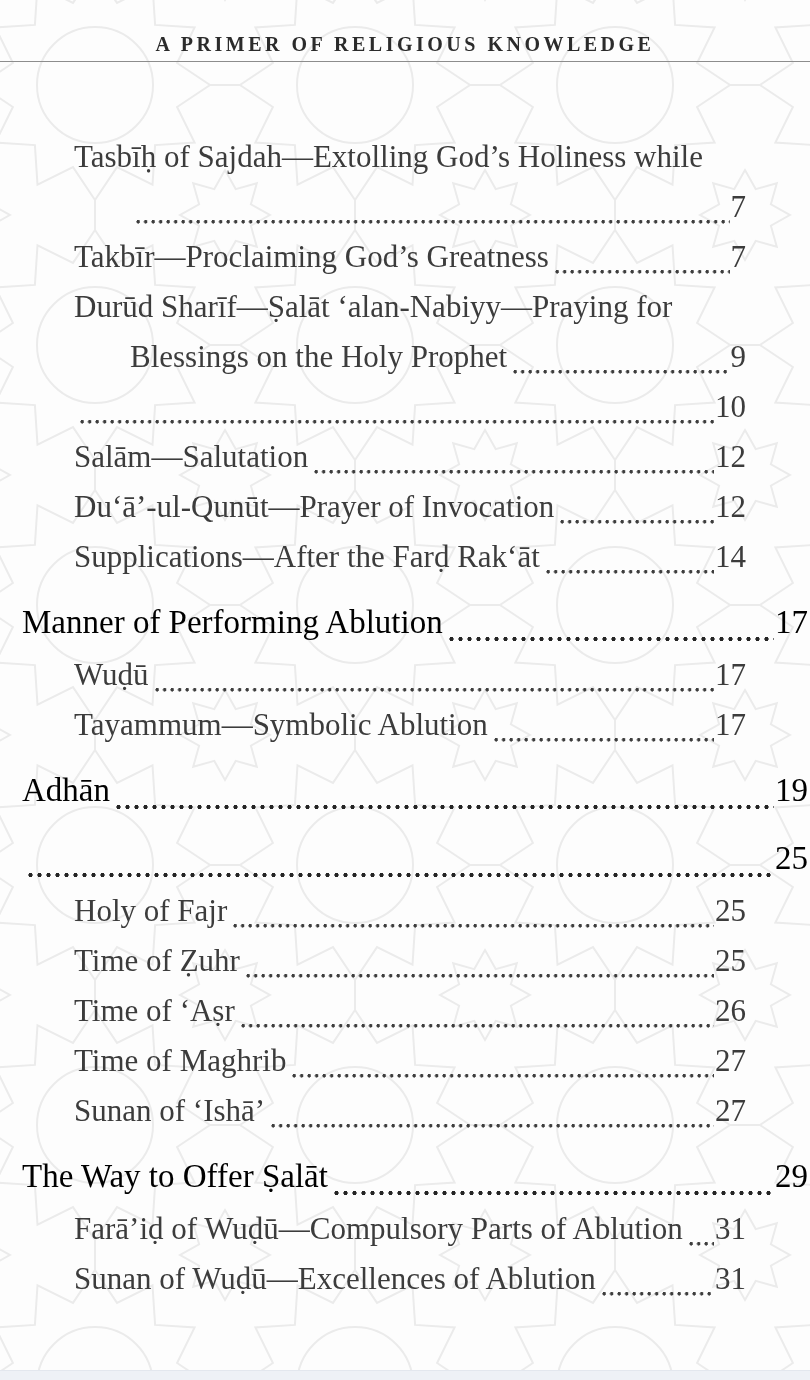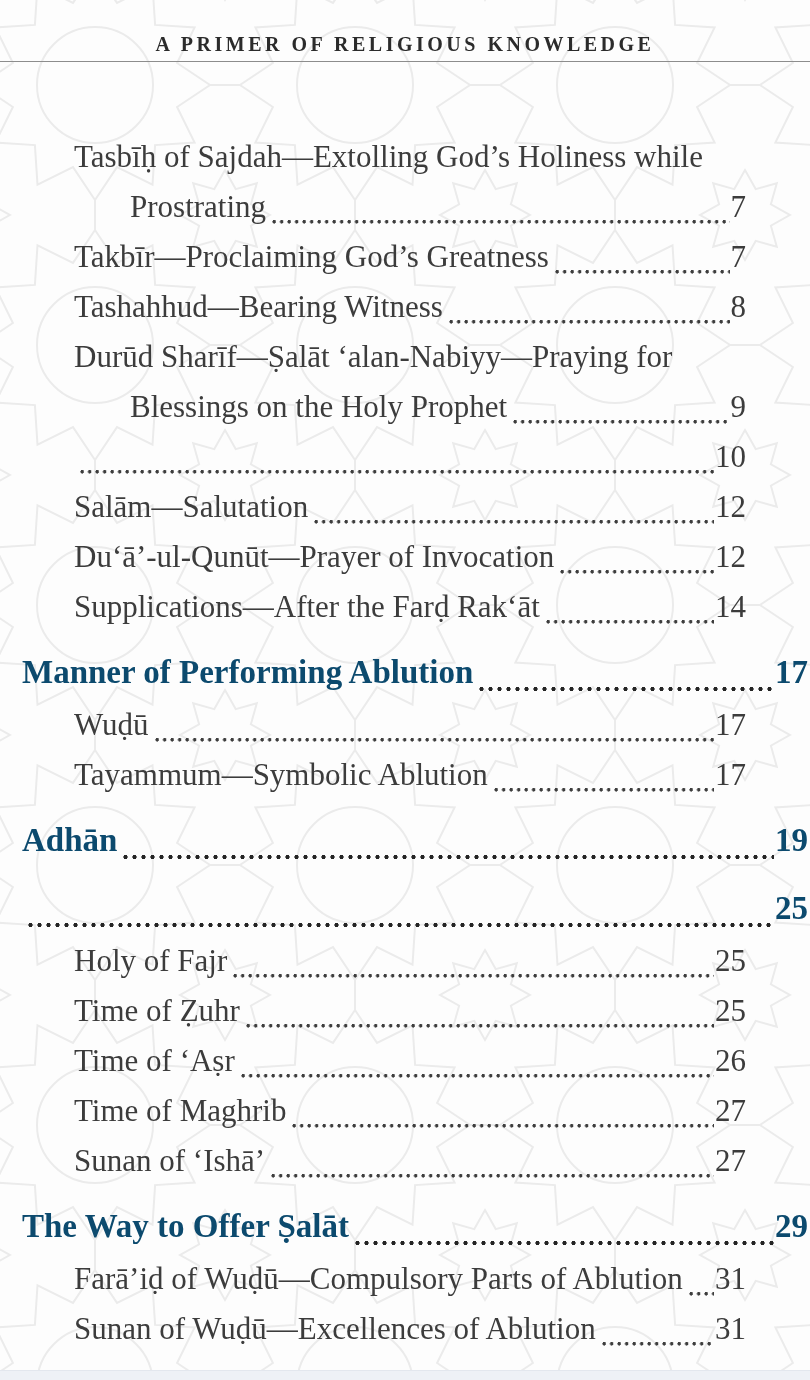--- a/index.html
+++ b/index.html
@@ -32,23 +32,23 @@
 
   .entry { color: #3a3a3a; }
   .entry.sub {
     font-size: 31px;
     padding-left: 52px;
     padding-right: 64px;
     color: #3c3c3c;
   }
   .entry.sub .line { line-height: 50px; }
   .entry.main {
-    font-weight: 700;
+    font-weight: 400;
     font-size: 33px;
-    color: #0c4a6e;
+    color: #000000;
     padding-right: 2px;
     margin-top: 12px;
   }
   .entry.main .line { line-height: 56px; }
 
   .line.last { display: flex; align-items: baseline; }
   .line .t { white-space: nowrap; }
   .line.indented { padding-left: 56px; }
 
   .leader {
@@ -103,37 +103,29 @@
   </svg>
 
   <div class="content">
     <div class="running-header">A PRIMER OF RELIGIOUS KNOWLEDGE</div>
     <hr class="header-rule">
 
     <div class="toc">
         <div class="entry sub">
           <div class="line"><span class="t">Tasbīḥ of Sajdah—Extolling God’s Holiness while</span></div>
           <div class="line last indented">
-            <span class="t">Prostrating</span>
             <span class="leader"></span>
             <span class="pg">7</span>
           </div>
         </div>
         <div class="entry sub">
           <div class="line last">
             <span class="t">Takbīr—Proclaiming God’s Greatness</span>
             <span class="leader"></span>
             <span class="pg">7</span>
-          </div>
-        </div>
-        <div class="entry sub">
-          <div class="line last">
-            <span class="t">Tashahhud—Bearing Witness</span>
-            <span class="leader"></span>
-            <span class="pg">8</span>
           </div>
         </div>
         <div class="entry sub">
           <div class="line"><span class="t">Durūd Sharīf—Ṣalāt ʻalan-Nabiyy—Praying for</span></div>
           <div class="line last indented">
             <span class="t">Blessings on the Holy Prophet</span>
             <span class="leader"></span>
             <span class="pg">9</span>
           </div>
         </div>

